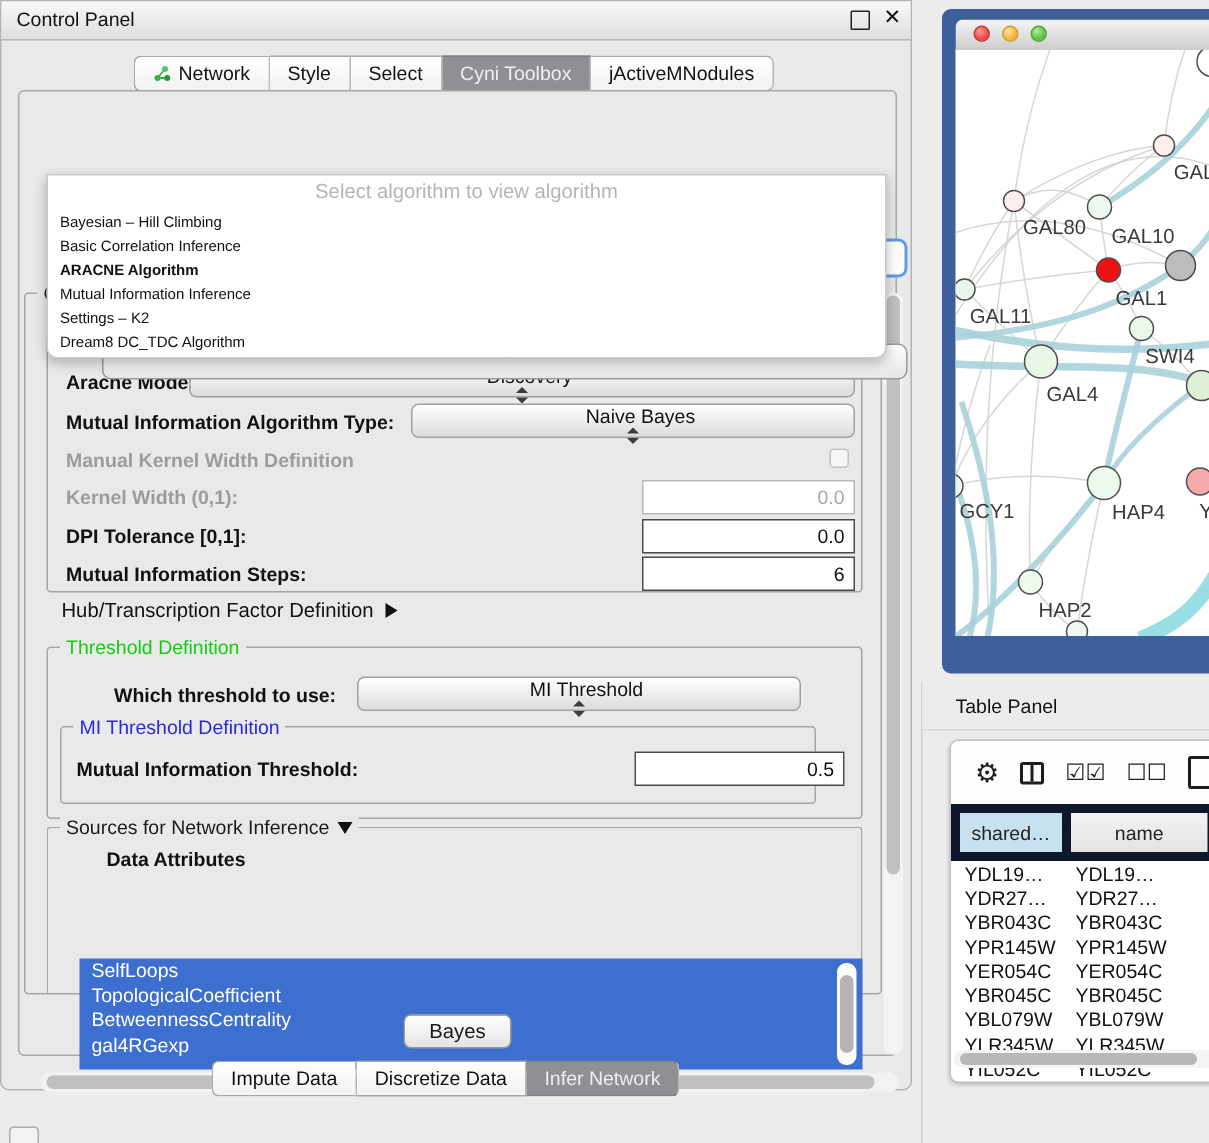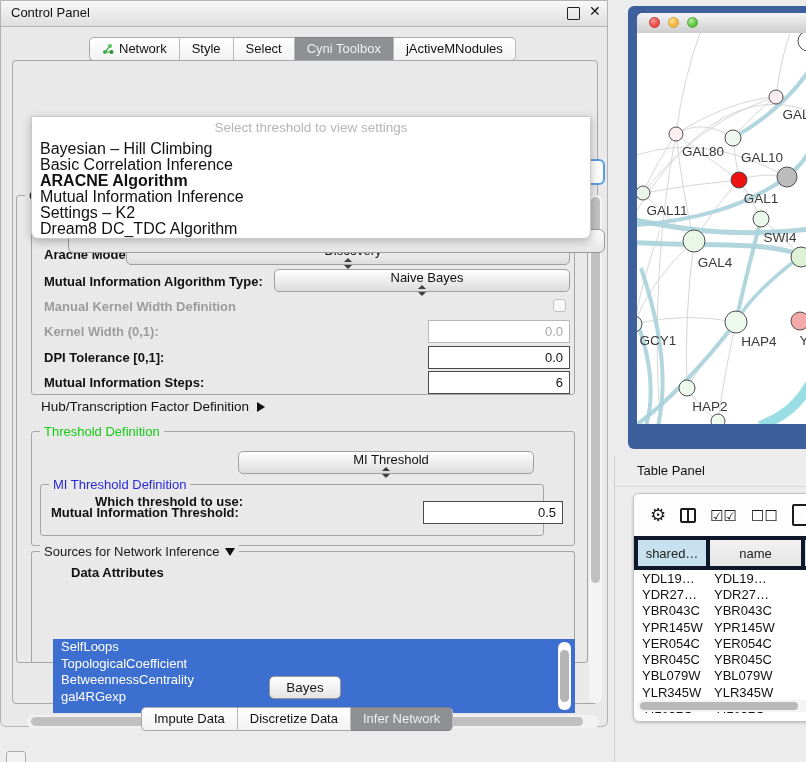--- a/index.html
+++ b/index.html
@@ -36,21 +36,21 @@
     background:linear-gradient(#fcfcfc,#e6e6e6);box-sizing:border-box;z-index:4;}
   #bg-combo-focus{left:570px;top:98px;width:22px;height:26px;border:2px solid #5b9ee6;border-radius:6px;
     background:#fdfdfd;box-sizing:border-box;z-index:4;}
 
   
   #algo-popup{left:18px;top:55px;width:560px;height:123px;background:#ffffff;
     border:1px solid #c9c9c9;border-radius:0 0 7px 7px;box-shadow:0 3px 8px rgba(0,0,0,.25);
     z-index:10;box-sizing:border-box;}
   #algo-placeholder{left:0;top:3px;width:100%;text-align:center;color:#b5b5b5;font-size:13.5px;}
   #algo-items{left:0;top:24px;width:100%;}
-  .popup-item{padding:0 0 0 8px;height:16px;line-height:16px;font-size:16px;color:#111;}
+  .popup-item{padding:0 0 0 8px;height:16px;line-height:16px;font-size:10px;color:#111;}
   .popup-item.bold{font-weight:bold;}
 
   
   .groupbox{border:1px solid #a5a5a5;border-radius:3px;box-sizing:border-box;}
   .group-title{position:absolute;top:-8px;left:8px;background:#e9e9e9;padding:0 4px;font-size:13px;
     white-space:nowrap;display:flex;align-items:center;gap:5px;}
   .t-blue{color:#2a2ad4;}
   .t-green{color:#14cc14;}
 
   .lbl{font-size:13px;color:#111;white-space:nowrap;}
@@ -105,21 +105,21 @@
   #table-panel-title{left:22px;top:8px;font-size:13px;color:#111;}
   #table-window{left:633px;top:493px;width:190px;height:229px;background:#ffffff;border:1px solid #c2c2c2;
     border-radius:6px;box-shadow:0 1px 3px rgba(0,0,0,.2);box-sizing:border-box;overflow:hidden;}
   #table-toolbar{left:0;top:0;width:100%;height:42px;background:#fdfdfd;display:flex;align-items:center;gap:14px;padding-left:16px;box-sizing:border-box;}
   .tb-icon{color:#1c1c1c;font-size:15px;line-height:1;}
   #gear-icon{font-size:18px;}
   #columns-icon{width:16px;height:15px;border:2px solid #1c1c1c;border-radius:2px;position:relative;box-sizing:border-box;}
   #columns-icon::after{content:"";position:absolute;left:5px;top:0;width:2px;height:100%;background:#1c1c1c;}
   #doc-icon{width:16px;height:18px;border:2px solid #1c1c1c;border-radius:2px;}
   #yeast-table{border-collapse:collapse;table-layout:fixed;width:200px;position:absolute;left:0;top:42px;}
-  #yeast-table th{height:24px;font-weight:normal;font-size:13px;color:#222;border:4px solid #0f172a;
+  #yeast-table th{height:24px;font-weight:normal;font-size:13px;color:#222;border:6px solid #0f172a;
     background:linear-gradient(#f2f2f2,#e4e4e4);text-align:center;overflow:hidden;white-space:nowrap;}
   #yeast-table th.hl{background:#c7e2ee;}
   #yeast-table td{height:16.3px;font-size:13px;color:#111;padding:0 2px 0 6px;white-space:nowrap;overflow:hidden;}
   #table-hscroll-track{left:2px;top:206px;width:186px;height:12px;background:#f4f4f4;border-radius:6px;}
   #table-hscroll-thumb{left:4px;top:2px;width:158px;height:8px;background:#b9b9b9;border-radius:4px;}
 
   #mini-btn{left:6px;top:751px;width:18px;height:14px;border:1px solid #ababab;border-radius:3px;background:#f2f2f2;}
 </style>
 </head>
 <body>
@@ -155,21 +155,21 @@
         <span>jActiveMNodules</span>
       </div>
     </div>
 
   <div class="abs" id="tab-content">
 
     <div class="abs" id="bg-combo-bar"></div>
     <div class="abs" id="bg-combo-focus"></div>
 
     <div class="abs" id="algo-popup">
-      <div class="abs" id="algo-placeholder">Select threshold to view settings</div>
+      <div class="abs" id="algo-placeholder">Select algorithm to view algorithm</div>
       <div class="abs" id="algo-items">
           <div class="popup-item">Bayesian – Hill Climbing</div>
           <div class="popup-item">Basic Correlation Inference</div>
           <div class="popup-item bold">ARACNE Algorithm</div>
           <div class="popup-item">Mutual Information Inference</div>
           <div class="popup-item">Settings – K2</div>
           <div class="popup-item">Dream8 DC_TDC Algorithm</div>
         </div>
     </div>
 
@@ -211,21 +211,21 @@
       </div>
 
       <div class="abs" style="left:24px;top:203px;display:flex;align-items:center;gap:8px;">
         <span class="lbl" style="font-size:13.5px;">Hub/Transcription Factor Definition</span>
         <span class="tri-right"></span>
       </div>
 
       <div class="abs groupbox" style="left:14px;top:235px;width:544px;height:115px;">
         <span class="group-title t-green">Threshold Definition</span>
 
-        <div class="abs lbl lbl-b" style="left:63px;top:24px;margin-top:38px;">Which threshold to use:</div>
+        <div class="abs lbl lbl-b" style="left:44px;top:24px;">Which threshold to use:</div>
         <div class="abs combo" style="left:206px;top:19px;width:296px;">
           <span class="combo-text">MI Threshold</span>
           <span class="combo-arrows">
               <span class="arr-up"></span>
               <span class="arr-dn"></span>
             </span>
         </div>
 
         <div class="abs groupbox" style="left:8px;top:52px;width:504px;height:52px;">
           <span class="group-title t-blue">MI Threshold Definition</span>

